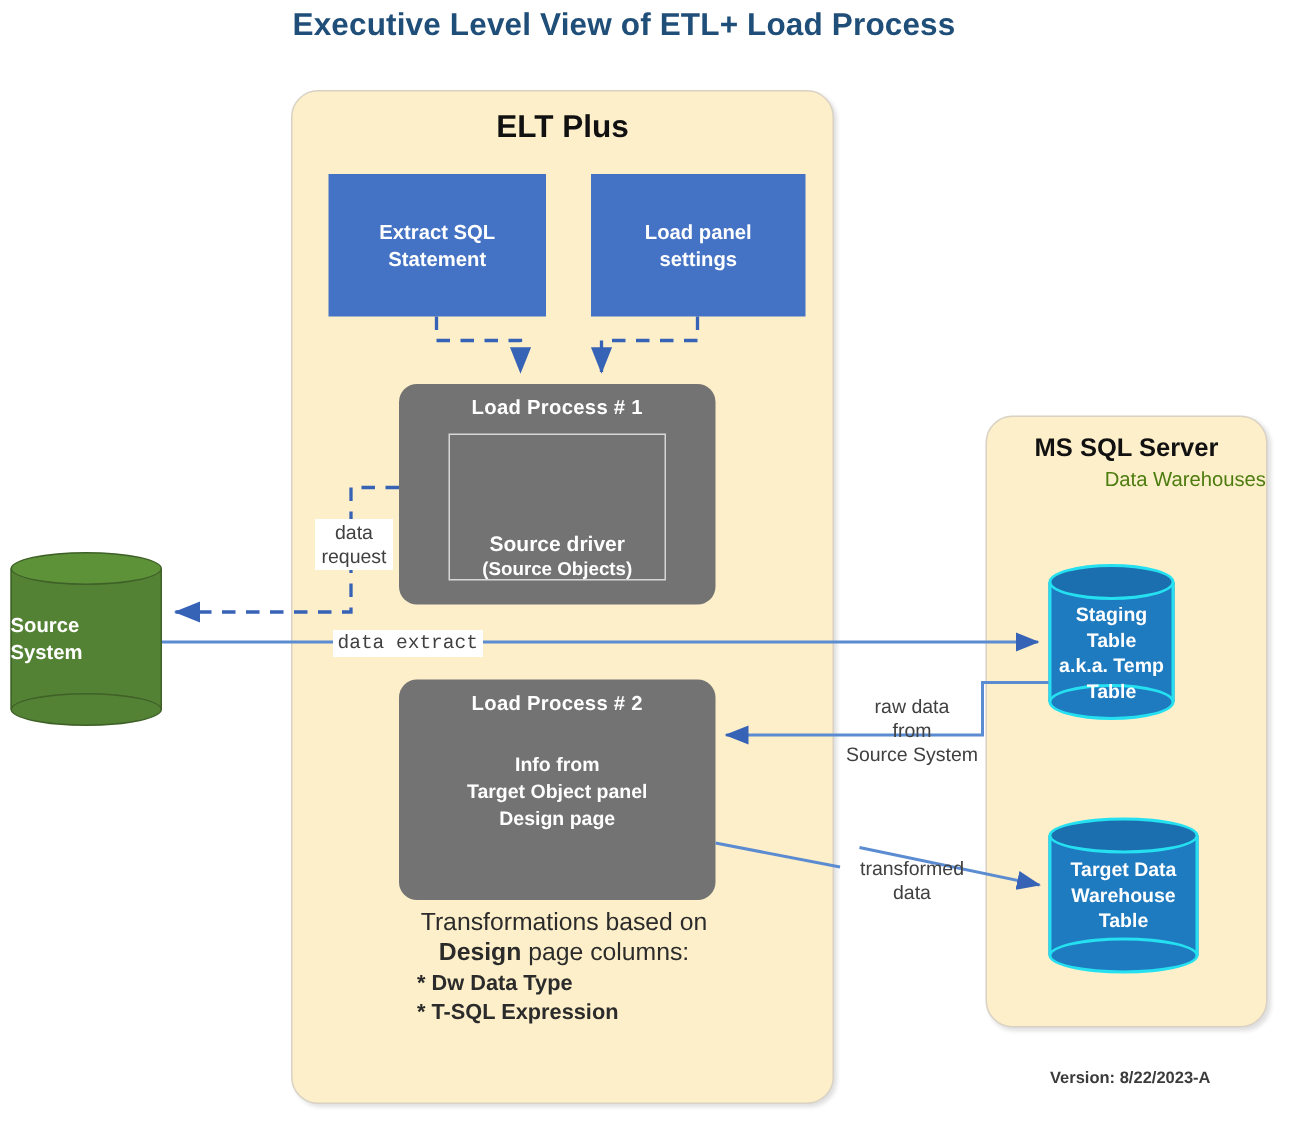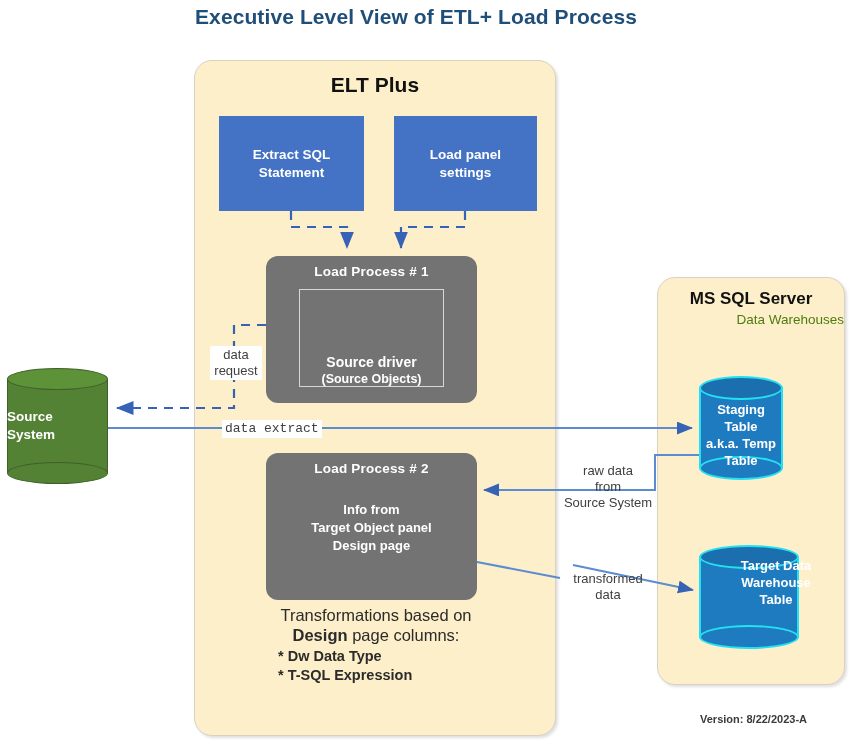--- a/index.html
+++ b/index.html
@@ -302,21 +302,21 @@
   #staging-table-cyl .cyl-body { top: 12px; height: 80px; }
   #staging-table-cyl .cyl-label { top: 25px; }
 
   #target-dw-cyl {
     left: 699px;
     top: 545px;
     width: 100px;
     height: 104px;
   }
   #target-dw-cyl .cyl-body { top: 12px; height: 80px; }
-  #target-dw-cyl .cyl-label { top: 12px; padding-left: 27px; }
+  #target-dw-cyl .cyl-label { top: 26px; }
 
   
   .edge-label {
     position: absolute;
     color: #404040;
     font-size: 13px;
     line-height: 16px;
     text-align: center;
     background: #ffffff;
     z-index: 6;

